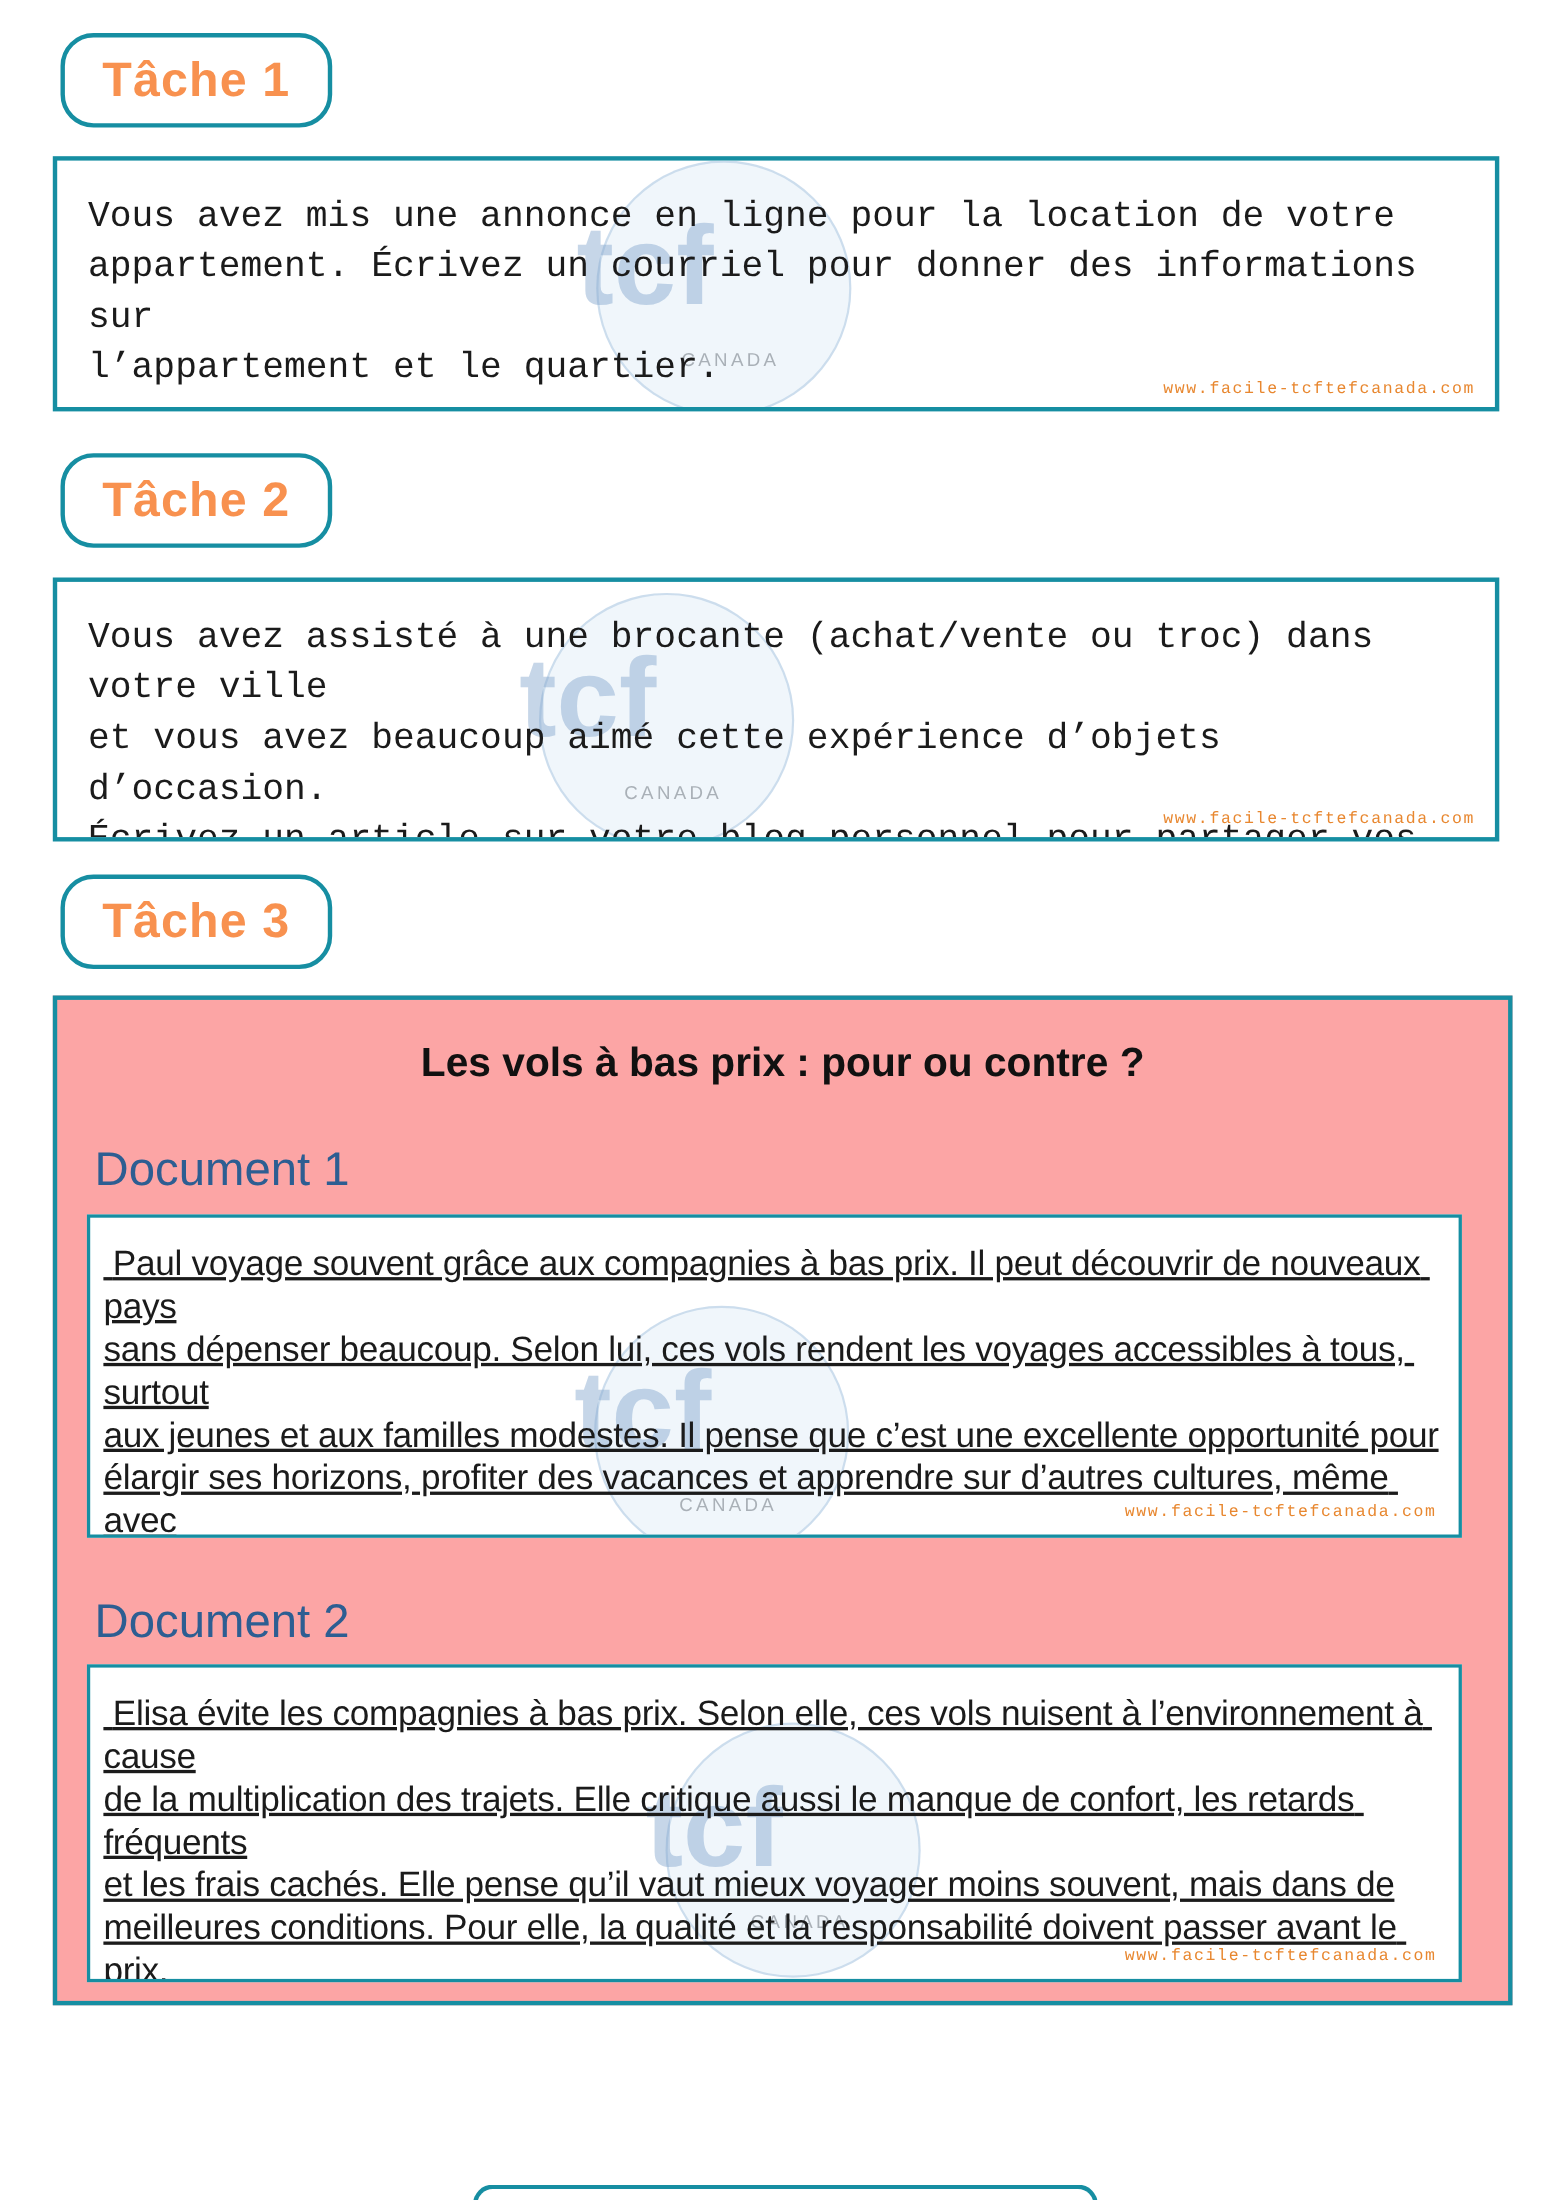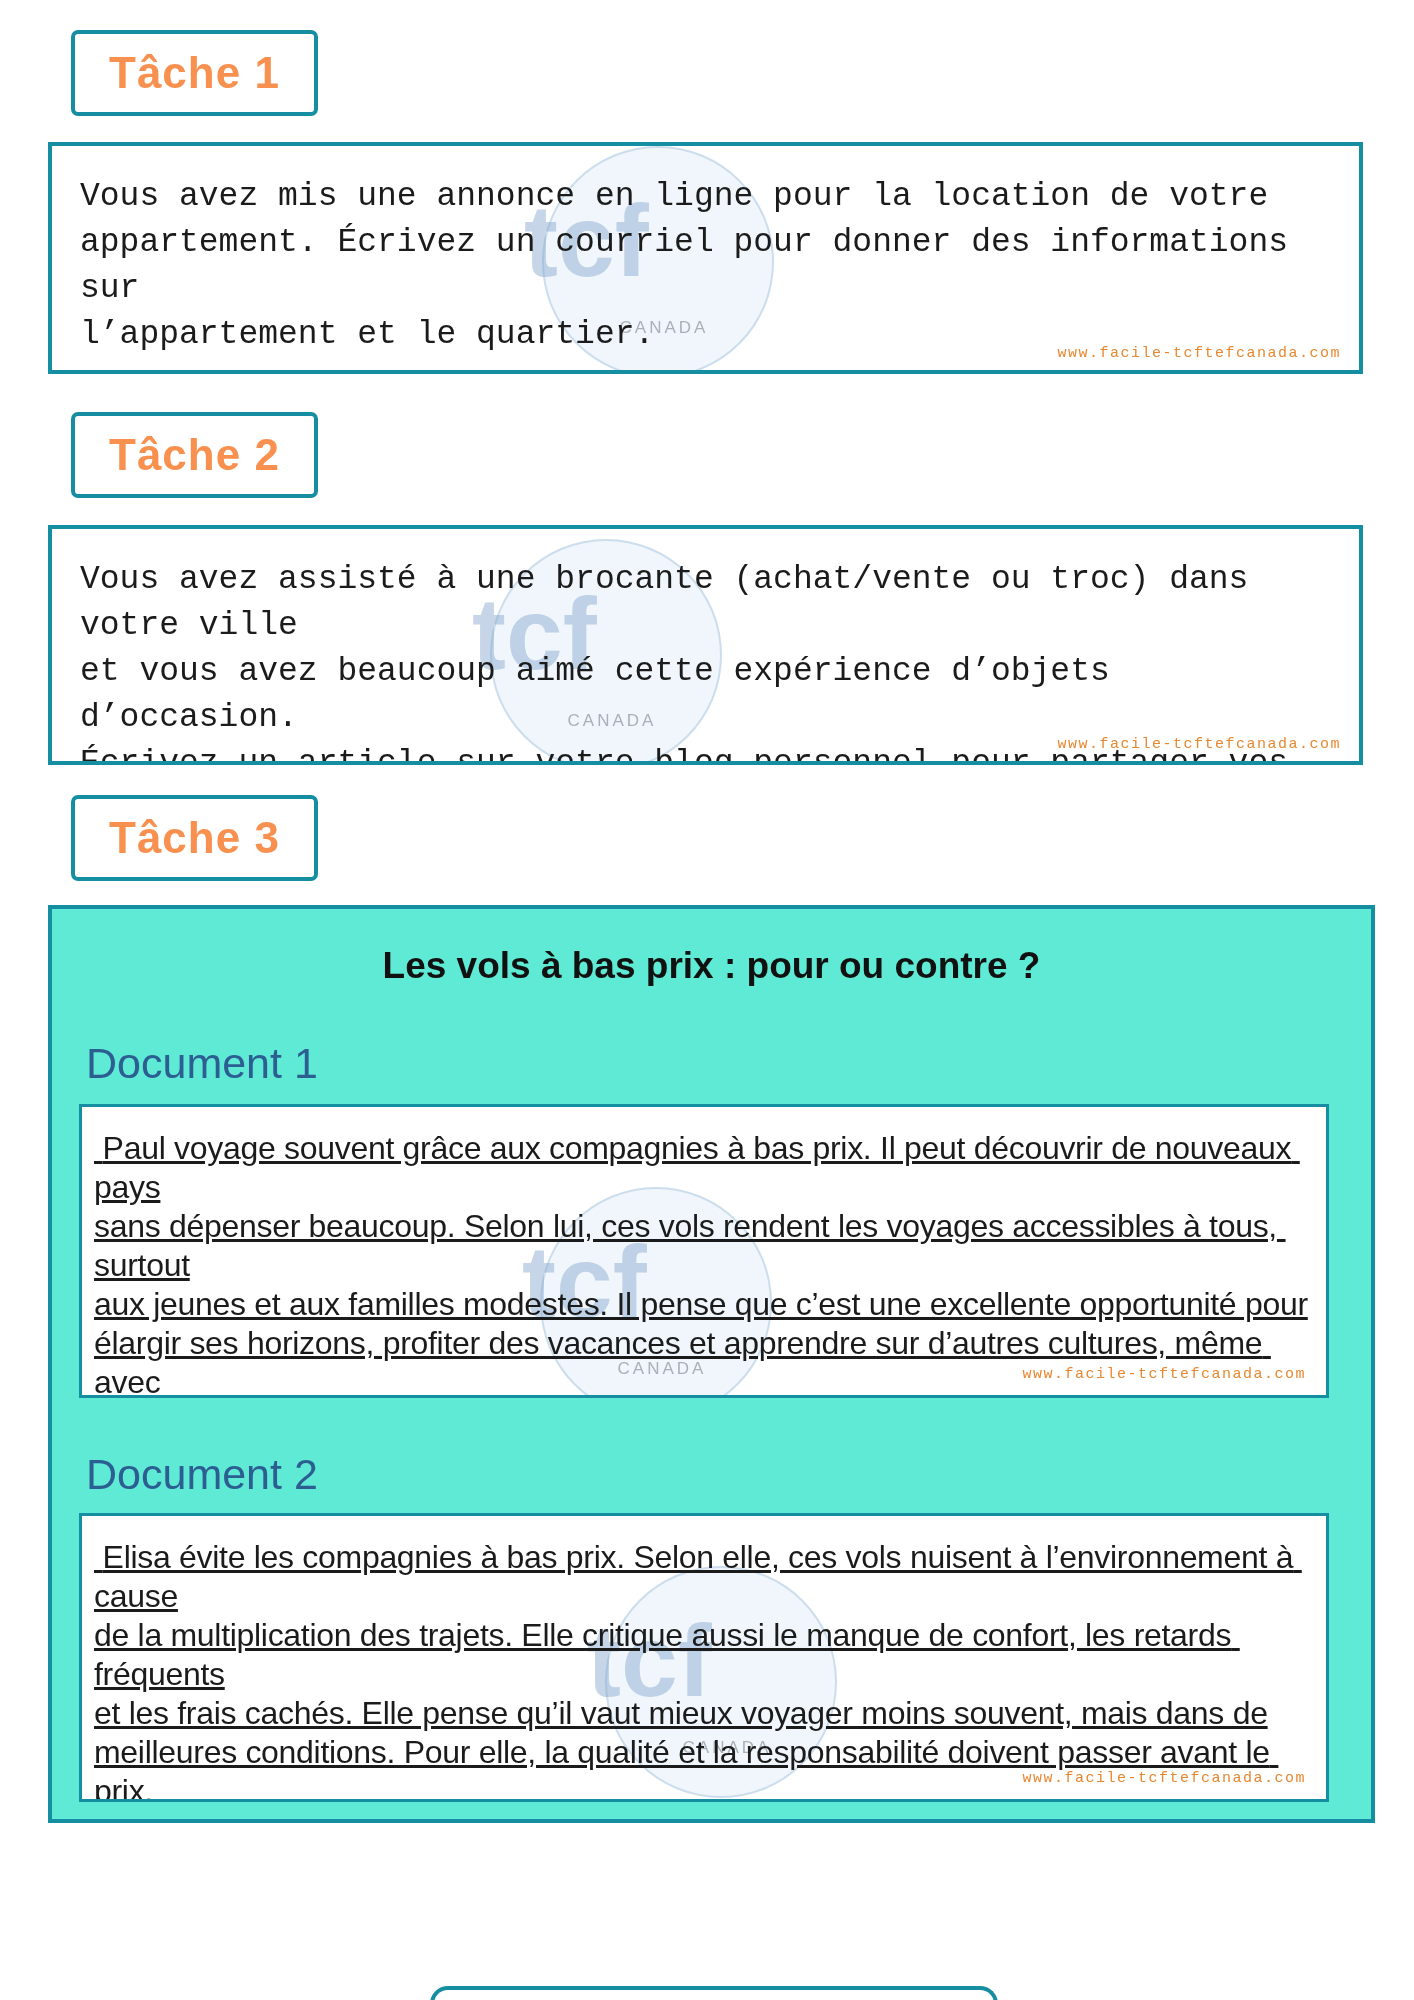--- a/index.html
+++ b/index.html
@@ -8,23 +8,23 @@
     background:#ffffff;
     font-family:"Liberation Sans", sans-serif;
     position:relative; overflow:hidden;
   }
   .content { padding-left:48px; }
 
   
   .badge {
     display:inline-block;
     border:4px solid #168EA2;
-    border-radius:7px;
+    border-radius:30px;
     padding:14px 34px;
-    margin-left:23px;
+    margin-left:7px;
     background:#fff;
   }
   .badge-label {
     font-size:44px; font-weight:bold; color:#F8914F; letter-spacing:1px;
   }
   #badge1 { margin-top:30px; }
   #badge2 { margin-top:38px; }
   #badge3 { margin-top:30px; }
 
   
@@ -74,21 +74,21 @@
   #doc1-box .wm { left:440px; top:80px; }
   #doc2-box .wm { left:505px; top:50px; }
 
   
   #box3 {
     position:relative;
     border:4px solid #168EA2;
     width:1327px; height:918px; box-sizing:border-box;
     margin-top:24px;
     padding:0 24px;
-    background:#5eead4;
+    background:#fca5a5;
   }
   .t3-title {
     text-align:center; font-size:37px; font-weight:bold; color:#111111;
     margin-top:36px;
   }
   .doc-heading {
     font-size:43px; color:#2D5E92; font-weight:normal;
     margin:52px 0 0 10px;
   }
   .doc-box {

